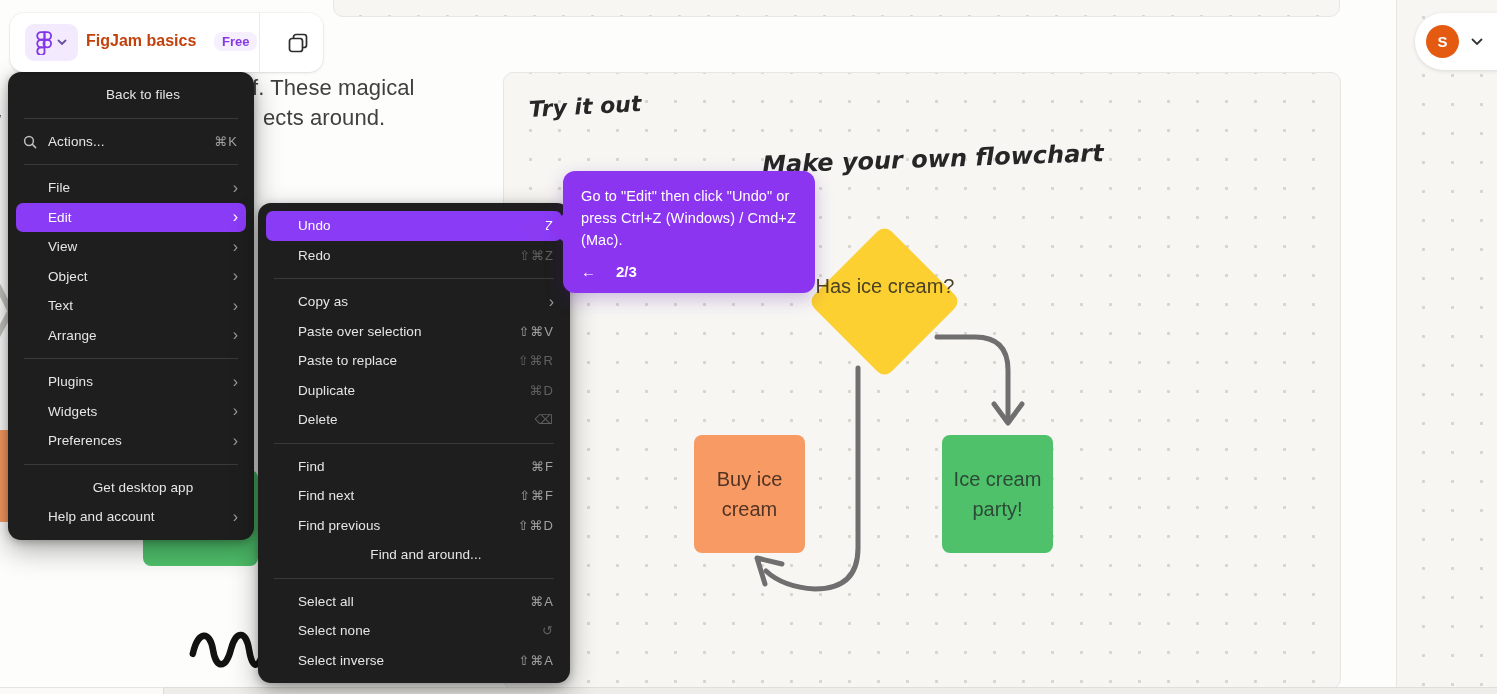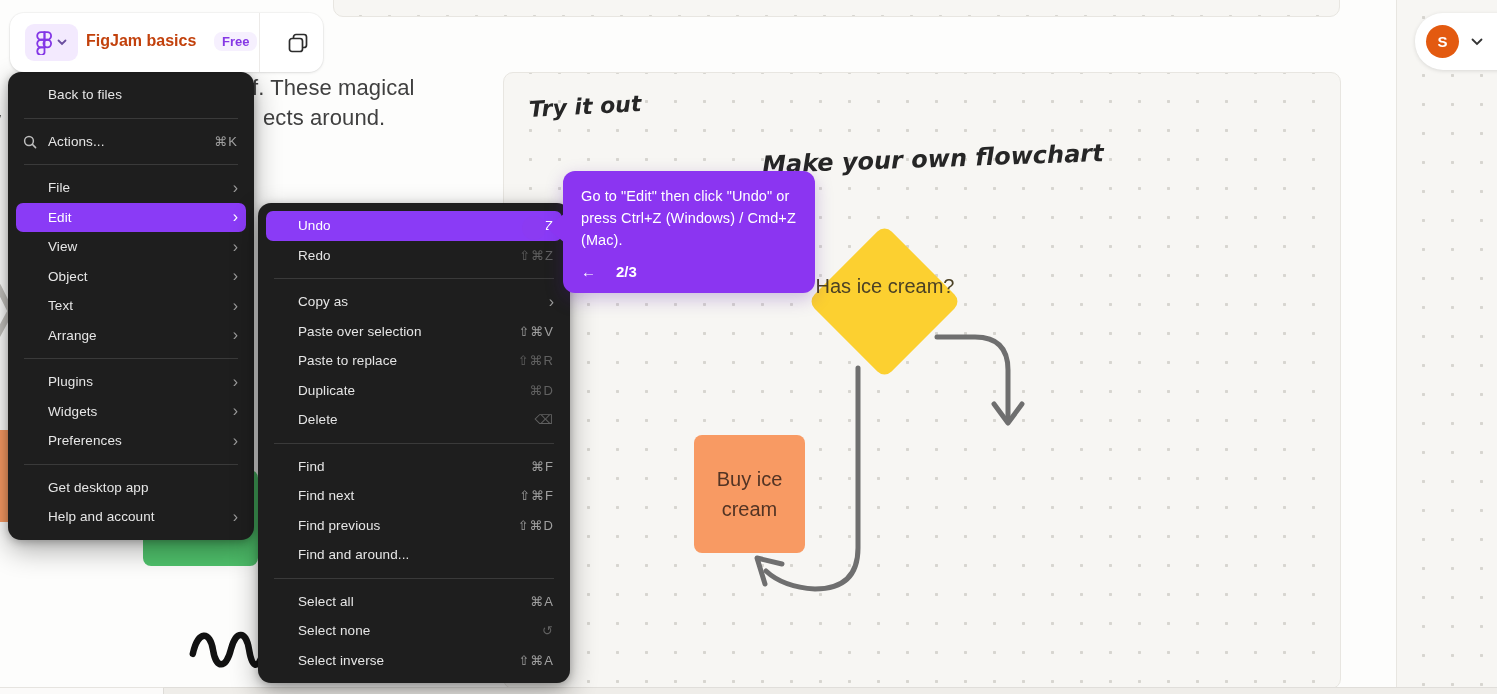--- a/index.html
+++ b/index.html
@@ -40,21 +40,21 @@
             align-items:center;justify-content:center;cursor:pointer;}
   .avatar-pill{position:absolute;left:1415px;top:13px;width:100px;height:57px;background:#fff;
                border-radius:28px 0 0 28px;box-shadow:0 1px 4px rgba(0,0,0,.12);z-index:45;}
   .avatar{position:absolute;left:11px;top:12px;width:33px;height:33px;border-radius:50%;
           background:#E35A10;color:#fff;font-size:15px;font-weight:700;
           display:flex;align-items:center;justify-content:center;}
   
   .menu{position:absolute;background:#1E1E1E;border-radius:13px;padding:8px 0;
         box-shadow:0 10px 28px rgba(0,0,0,.32),0 2px 8px rgba(0,0,0,.25);}
   .mi{position:relative;height:29.5px;margin:0 8px;padding:0 8px 0 32px;border-radius:7px;
-      display:flex;align-items:center;cursor:pointer;}
+      display:flex;align-items:center;cursor:pointer;justify-content:center;}
   .mi .lbl{font-size:13.5px;color:#E6E6E6;letter-spacing:.1px;white-space:nowrap;}
   .mi .sc{margin-left:auto;font-size:13px;color:#A0A0A0;letter-spacing:1px;white-space:nowrap;}
   .mi .chev{margin-left:auto;color:#9A9A9A;font-size:16px;line-height:1;}
   .mi .chev::after{content:"\203A";}
   .mi.hl{background:#8A3BF6;}
   .mi.hl .lbl,.mi.hl .sc,.mi.hl .chev{color:#fff;}
   .mi.dis .lbl{color:#e5e5e5;}
   .mi.dis .sc{color:#606060;}
   .mdiv{height:1px;background:#3A3A3A;margin:8px 16px;}
   .row-icon{position:absolute;left:6px;top:7px;}
@@ -95,20 +95,23 @@
       <path d="M 994 404 L 1008 423 L 1022 404"></path>
       <path d="M 858 368 V 548 Q 858 589 815 589 Q 783 587 766 571"></path>
       <path d="M 782 564 L 757 558 L 765 584"></path>
     </g>
   </svg>
 
   <div class="diamond"></div>
   <div class="shape-label" style="left:815px;top:271px;width:140px;color:#4B4125;z-index:4;">Has ice cream?</div>
   <div class="fbox" style="left:694px;top:435px;background:#F89A63;color:#533424;z-index:4;">
     <span style="width:110px;">Buy ice cream</span>
+  </div>
+  <div class="fbox" style="left:942px;top:435px;background:#4FC16B;color:#2C4A36;z-index:4;">
+    <span style="width:115px;">Ice cream party!</span>
   </div>
 
   <div class="abs" style="left:-30px;top:430px;width:48px;height:92px;border-radius:8px;background:#F89A63;z-index:5;"></div>
   <div class="abs" style="left:143px;top:470px;width:115px;height:96px;border-radius:8px;background:#4FC16B;z-index:5;"></div>
   <svg class="abs" style="left:-8px;top:280px;z-index:5;" width="44" height="70">
     <g fill="none" stroke="#C3C1BD" stroke-width="6" stroke-linecap="round">
       <path d="M 6 6 L 34 62"></path>
         <path d="M 30 10 L 4 58"></path>
     </g>
   </svg>

